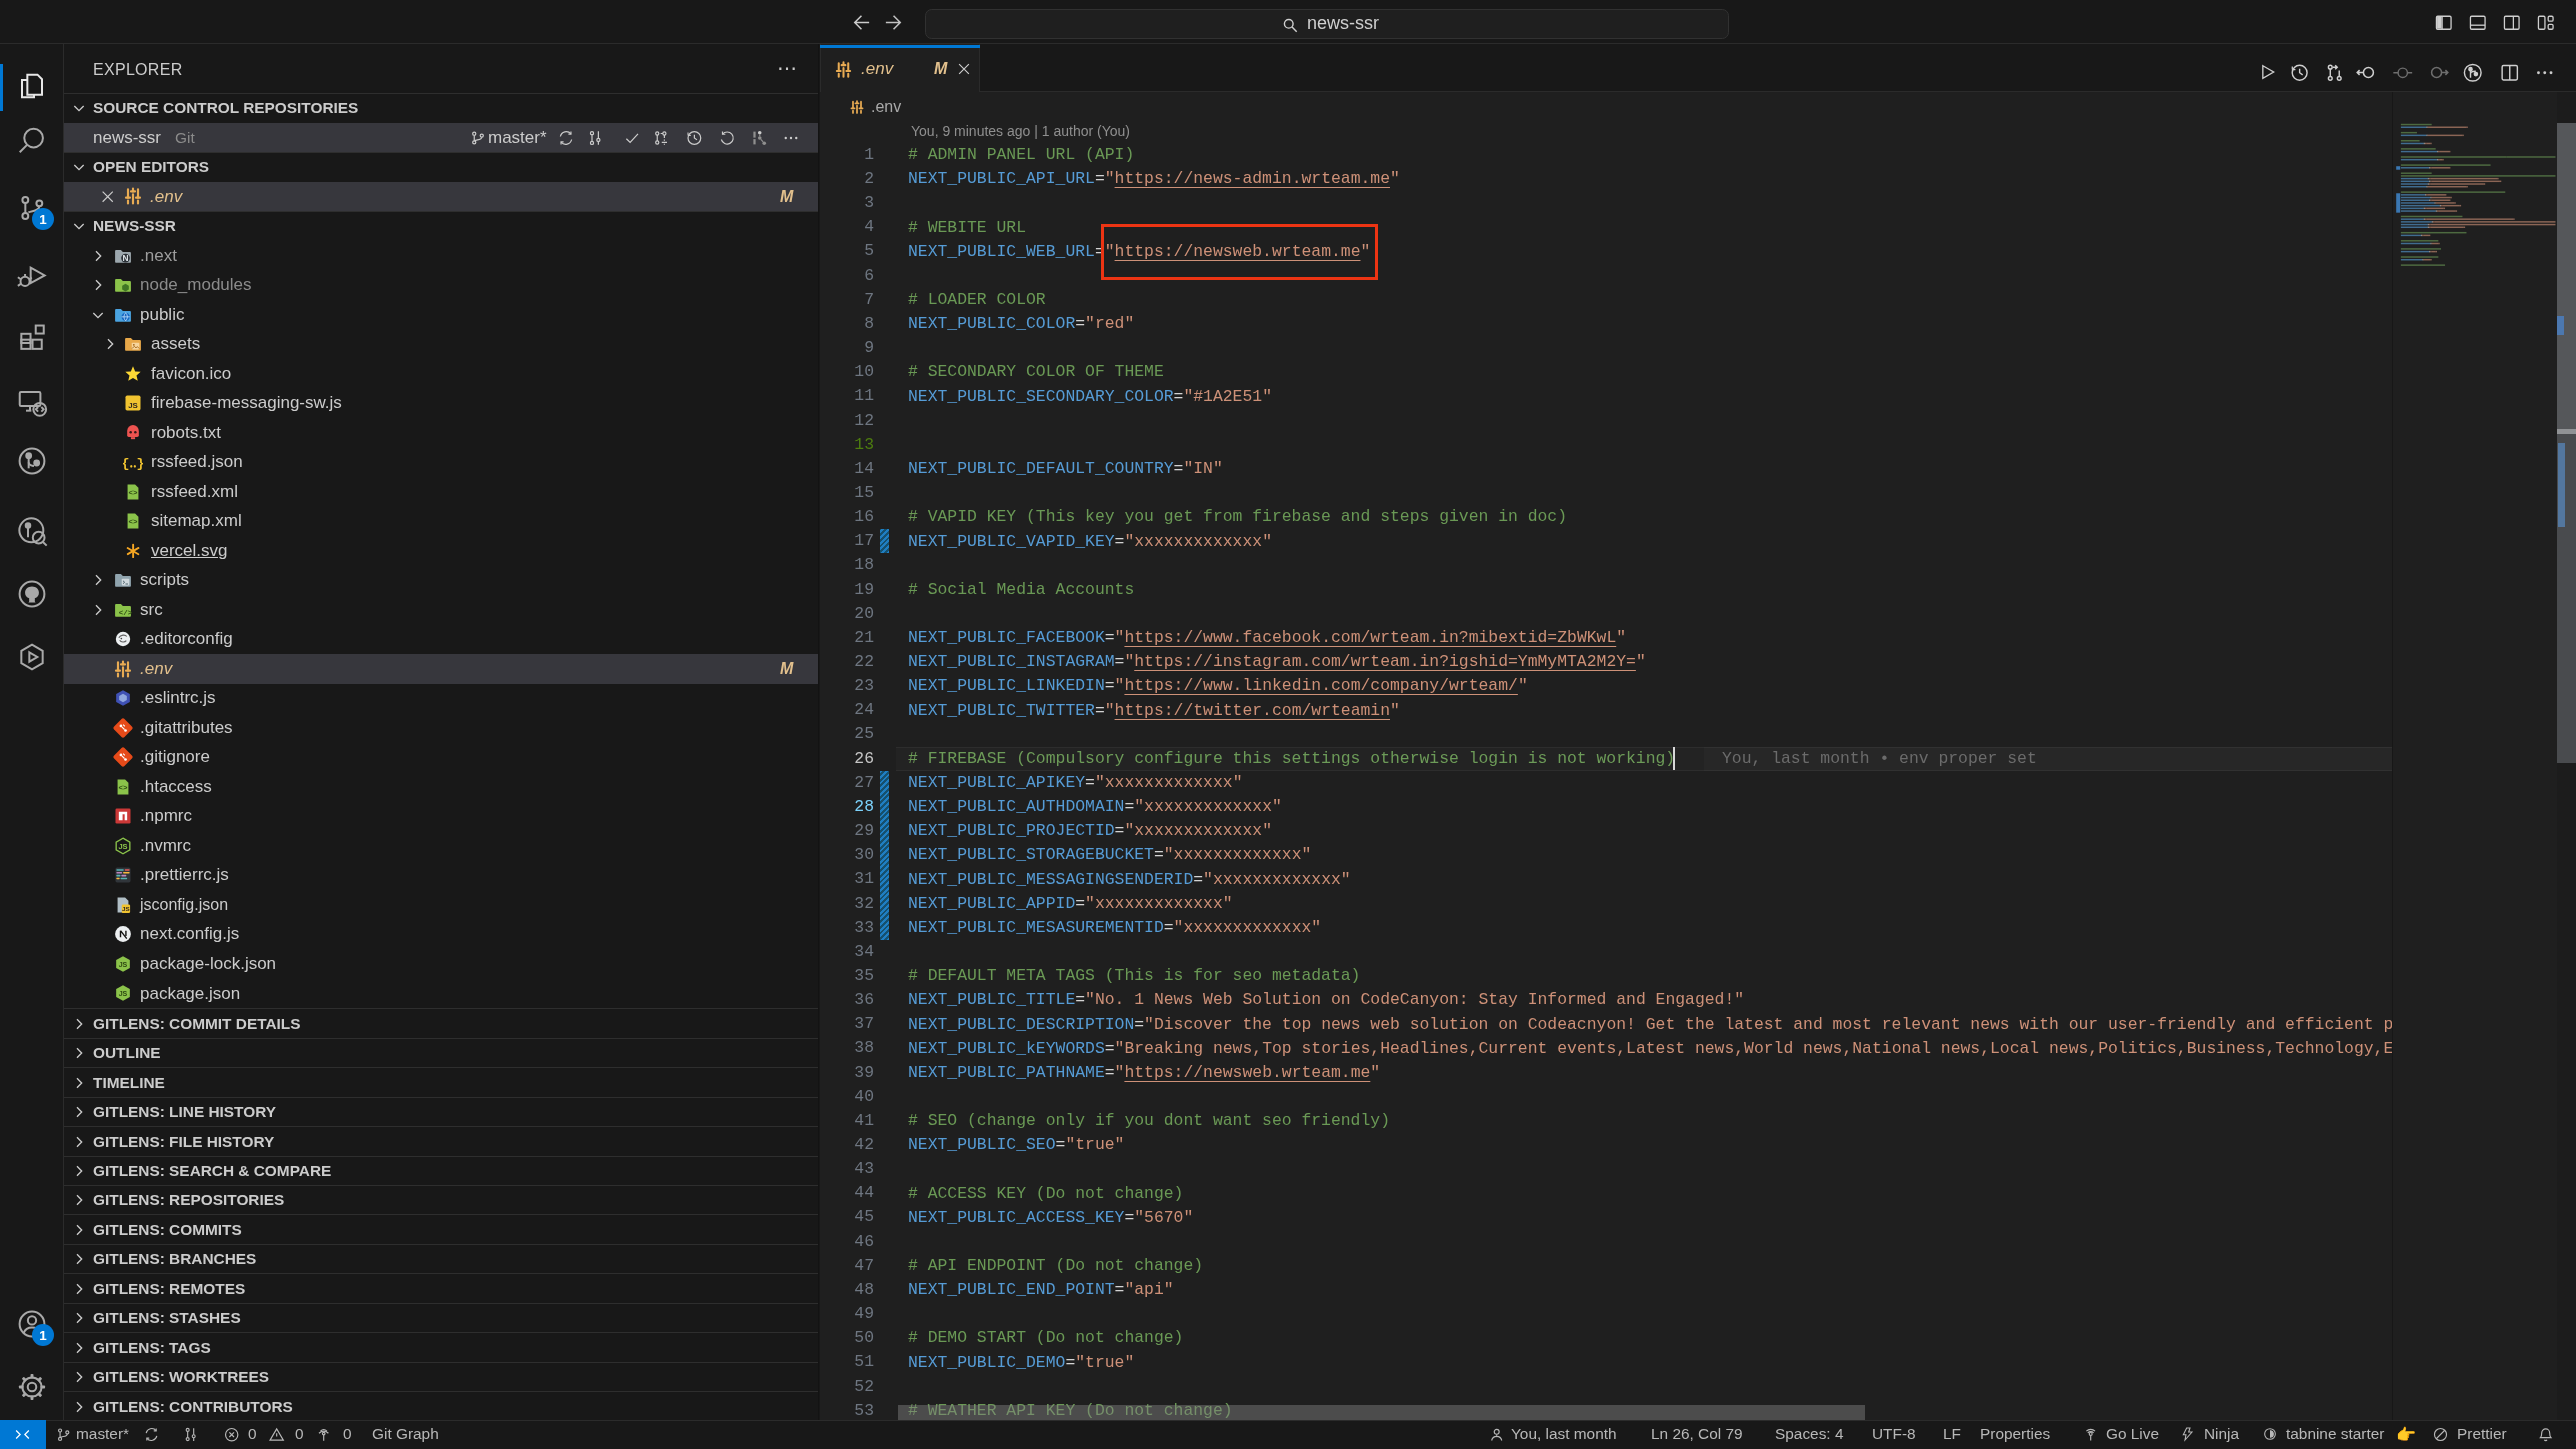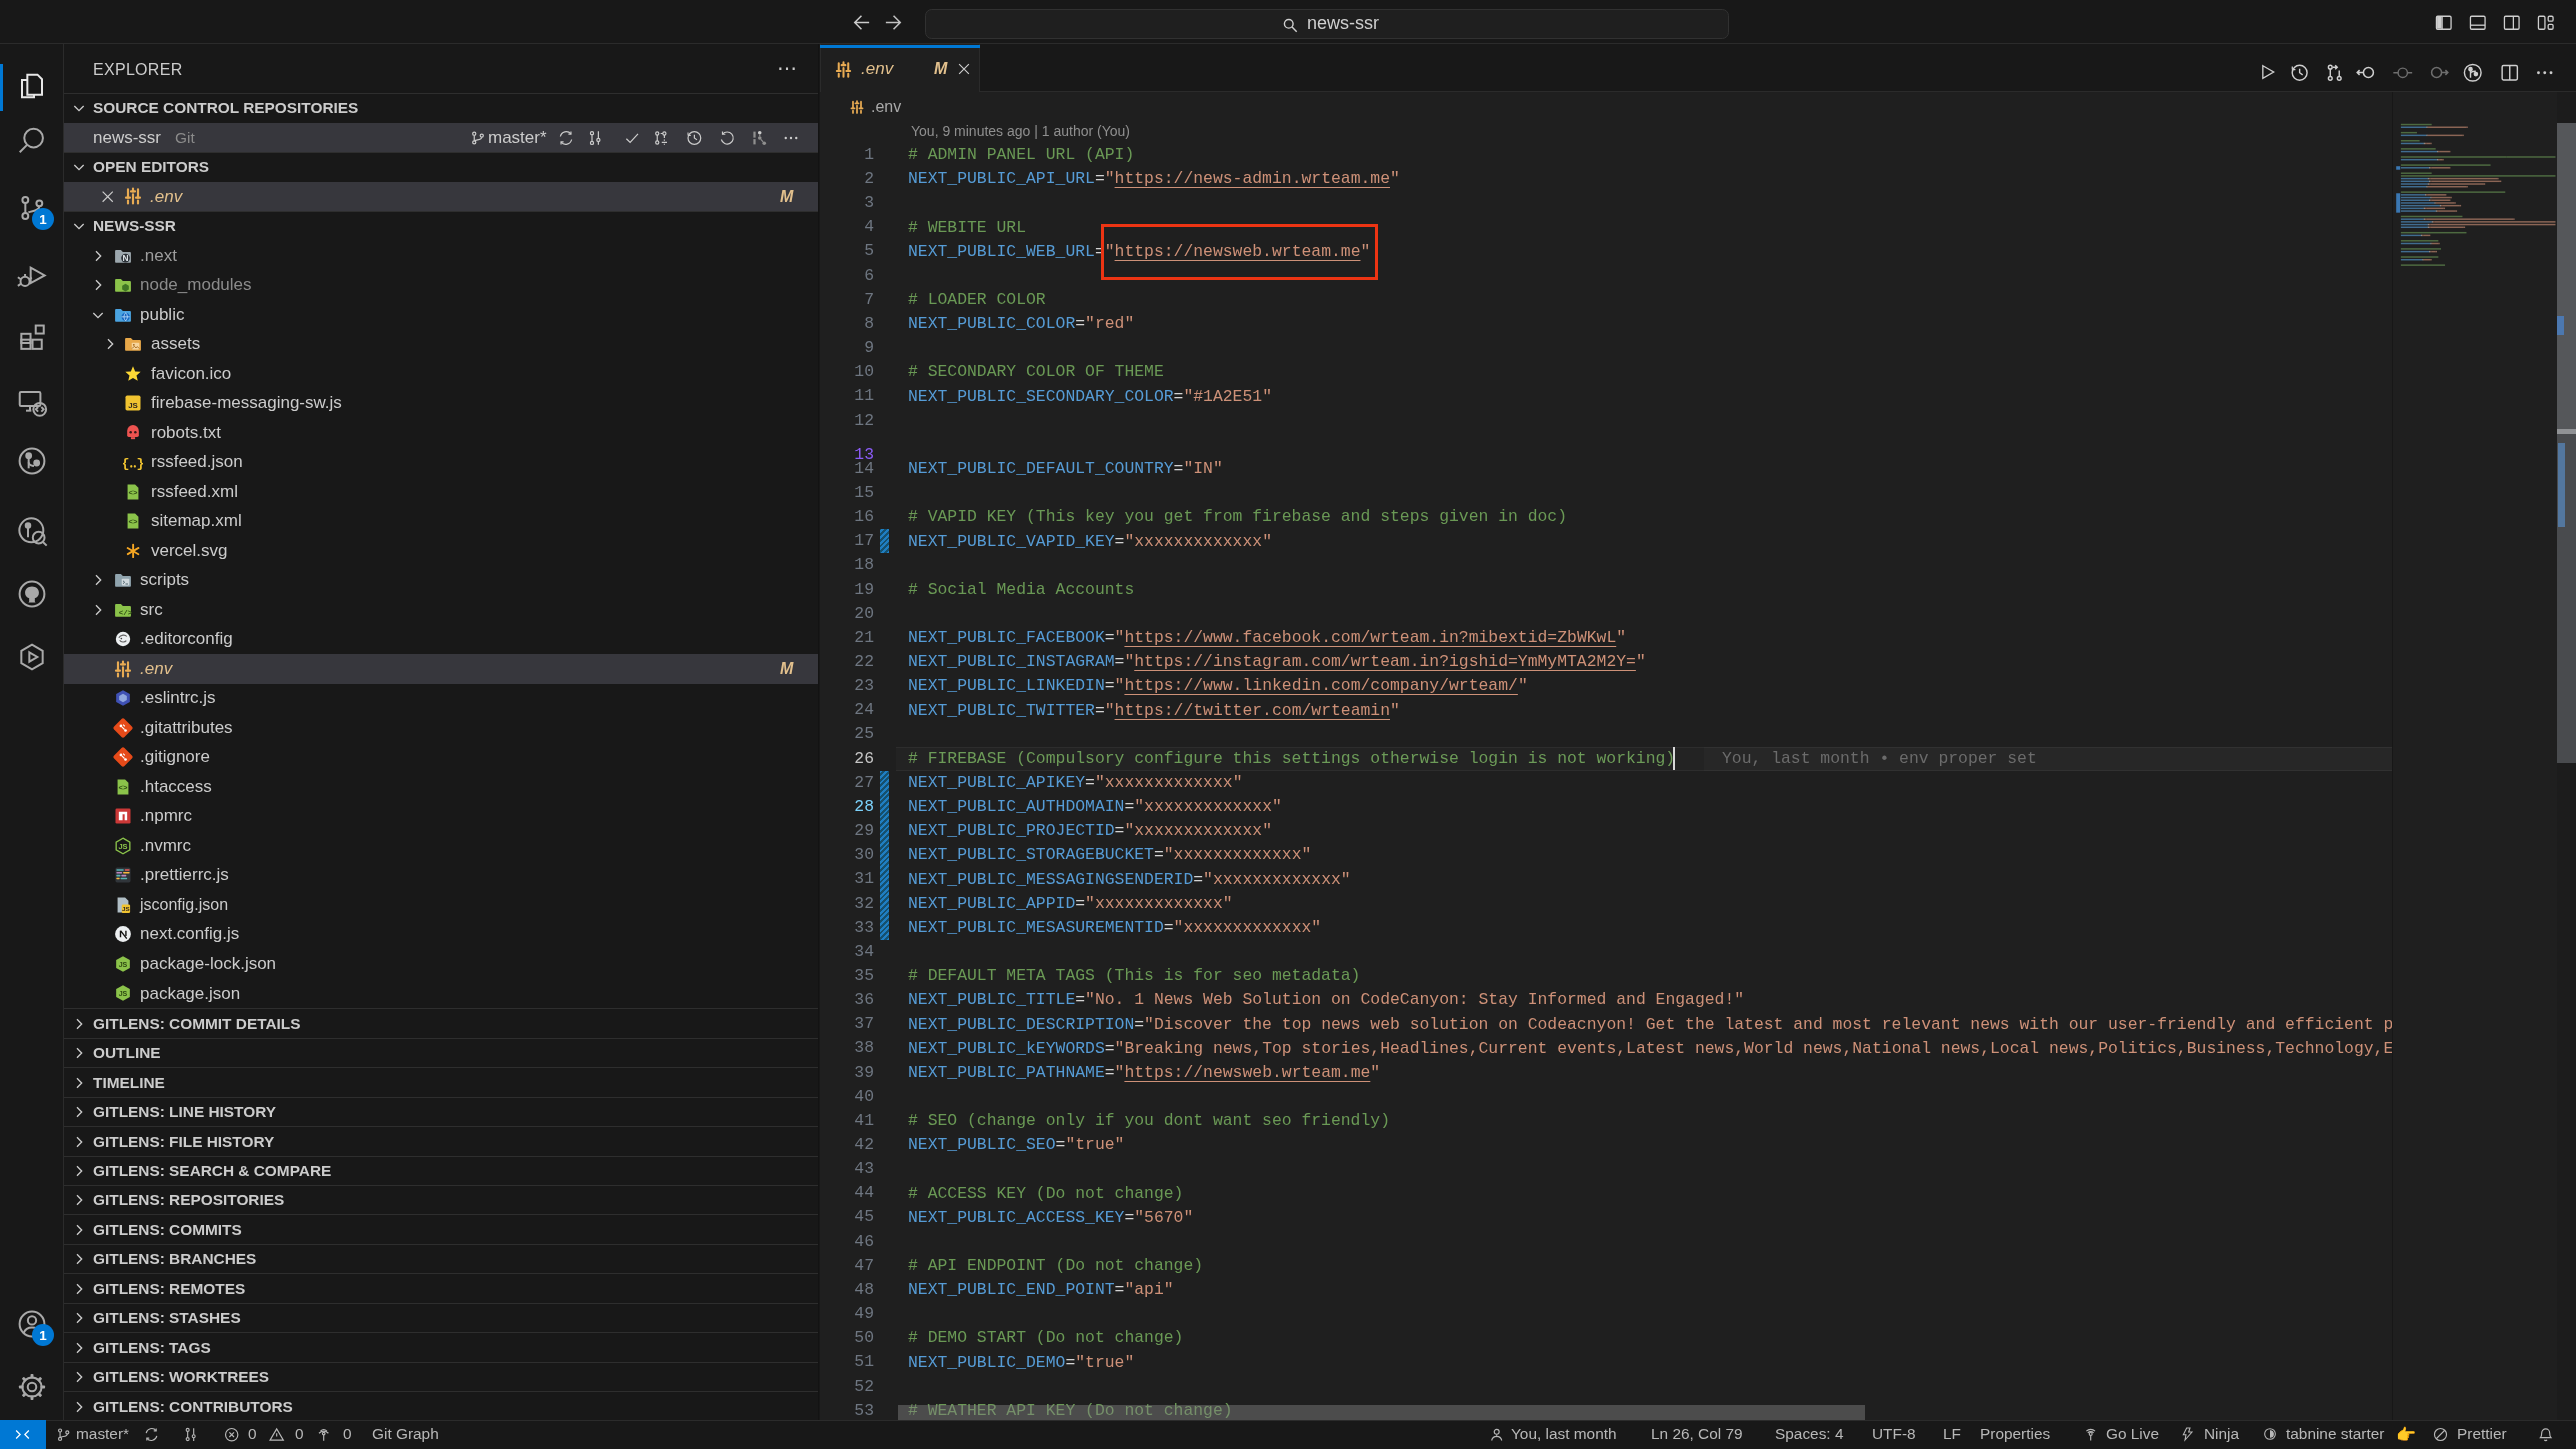--- a/index.html
+++ b/index.html
@@ -267,21 +267,21 @@
 <svg class="abs" style="left:123px;top:511px" width="20" height="20" viewBox="0 0 24 24">
     <path d="M5.5 3h9l4 4v14h-13z" fill="#8bc34a"></path>
     <text x="12" y="15.5" font-family="Liberation Mono" font-size="9" font-weight="bold" fill="#2e4a12" text-anchor="middle">&lt;&gt;</text>
   </svg>
 <div class="abs" style="left:151px;top:521px;transform:translateY(-50%);font-size:17px;color:#cccccc;">sitemap.xml</div>
 <svg class="abs" style="left:123px;top:541px" width="20" height="20" viewBox="0 0 24 24">
     <rect x="11" y="3.4" width="2.3" height="17" rx="1" fill="#f5a623" transform="rotate(0 12 12)"></rect>
     <rect x="11" y="3.4" width="2.3" height="17" rx="1" fill="#f5a623" transform="rotate(60 12 12)"></rect>
     <rect x="11" y="3.4" width="2.3" height="17" rx="1" fill="#f5a623" transform="rotate(120 12 12)"></rect>
   </svg>
-<div class="abs" style="left:151px;top:551px;transform:translateY(-50%);font-size:17px;color:#cccccc;">vercel.svg</div>
+<div class="abs" style="left:151px;top:551px;transform:translateY(-50%);font-size:17px;color:#cccccc;text-decoration:underline;">vercel.svg</div>
 <svg class="abs" style="left:90px;top:572px" width="16" height="16" viewBox="0 0 24 24" stroke="#cccccc" stroke-width="2">
     <path d="M9 5l7 7-7 7" fill="none"></path>
   </svg>
 <svg class="abs" style="left:113px;top:570px" width="20" height="20" viewBox="0 0 24 24">
     <path d="M2.5 6.2c0-.8.6-1.4 1.4-1.4h5.6l2.3 2.3h8.3c.8 0 1.4.6 1.4 1.4v10.3c0 .8-.6 1.4-1.4 1.4H3.9c-.8 0-1.4-.6-1.4-1.4z" fill="#90a4ae"></path>
     <rect x="10.5" y="10.5" width="9" height="8" rx="1" fill="#cfd8dc"></rect>
     <path d="M12 13l2 1.7-2 1.7M15 16.8h3" stroke="#455a64" stroke-width="1.1" fill="none"></path>
   </svg>
 <div class="abs" style="left:140px;top:580px;transform:translateY(-50%);font-size:17px;color:#cccccc;">scripts</div>
 <svg class="abs" style="left:90px;top:602px" width="16" height="16" viewBox="0 0 24 24" stroke="#cccccc" stroke-width="2">
@@ -551,21 +551,21 @@
 <div class="ln" style="top:191px;color:#6e7681">3</div>
 <div class="ln" style="top:215px;color:#6e7681">4</div>
 <div class="ln" style="top:239px;color:#6e7681">5</div>
 <div class="ln" style="top:264px;color:#6e7681">6</div>
 <div class="ln" style="top:288px;color:#6e7681">7</div>
 <div class="ln" style="top:312px;color:#6e7681">8</div>
 <div class="ln" style="top:336px;color:#6e7681">9</div>
 <div class="ln" style="top:360px;color:#6e7681">10</div>
 <div class="ln" style="top:384px;color:#6e7681">11</div>
 <div class="ln" style="top:409px;color:#6e7681">12</div>
-<div class="ln" style="top:443px;color:#8b5cf6">13</div>
+<div class="ln" style="top:433px;color:#4d7c0f">13</div>
 <div class="ln" style="top:457px;color:#6e7681">14</div>
 <div class="ln" style="top:481px;color:#6e7681">15</div>
 <div class="ln" style="top:505px;color:#6e7681">16</div>
 <div class="ln" style="top:529px;color:#6e7681">17</div>
 <div class="ln" style="top:553px;color:#6e7681">18</div>
 <div class="ln" style="top:578px;color:#6e7681">19</div>
 <div class="ln" style="top:602px;color:#6e7681">20</div>
 <div class="ln" style="top:626px;color:#6e7681">21</div>
 <div class="ln" style="top:650px;color:#6e7681">22</div>
 <div class="ln" style="top:674px;color:#6e7681">23</div>

